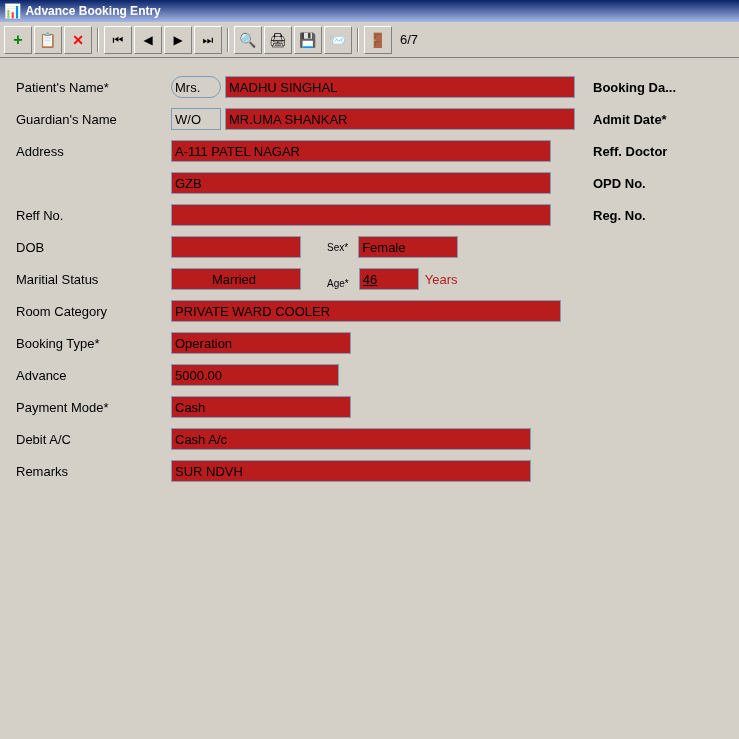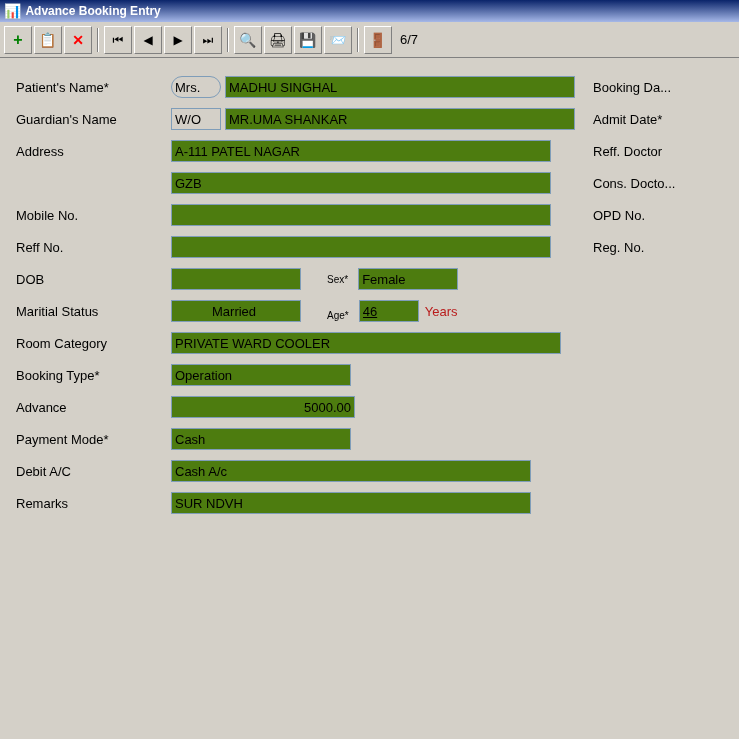--- a/index.html
+++ b/index.html
@@ -74,21 +74,21 @@
       font-size: 13px;
       color: #000;
       flex-shrink: 0;
     }
     .field-group {
       display: flex;
       align-items: center;
       gap: 4px;
     }
     .input-field {
-      background: #4d7c0f;
+      background: #b91c1c;
       border: 1px solid #7f9db9;
       border-top-color: #7f9db9;
       height: 22px;
       font-size: 13px;
       padding: 1px 3px;
       color: #000;
     }
     .input-field.prefix {
       width: 50px;
       background: #d4d0c8;
@@ -123,41 +123,42 @@
       width: 60px;
       text-decoration: underline;
     }
     .input-field.room-cat {
       width: 390px;
     }
     .input-field.booking-type {
       width: 180px;
     }
     .input-field.advance {
-      width: 184px;
-      text-align: right;
+      width: 168px;
+      text-align: left;
     }
     .input-field.payment {
       width: 180px;
     }
     .input-field.debit {
       width: 360px;
     }
     .input-field.remarks {
       width: 360px;
     }
     .left-section {
       flex: 1;
     }
     .right-section {
       width: 130px;
       display: flex;
       flex-direction: column;
       gap: 6px;
       margin-left: 8px;
+      font-weight: bold;
     }
     .right-row {
       min-height: 26px;
       display: flex;
       align-items: center;
       font-size: 13px;
       color: #000;
     }
     .sex-label {
       font-size: 10px;
@@ -248,24 +249,20 @@
       <div class="form-row">
         <div class="label">Address</div>
         <input class="input-field address1" type="text" value="A-111 PATEL NAGAR" style="">
       </div>
 
       <div class="form-row">
         <div class="label"></div>
         <input class="input-field address2" type="text" value="GZB" style="">
       </div>
 
-      <div class="form-row">
-        <div class="label">Mobile No.</div>
-        <input class="input-field mobile" type="text" value="" style="">
-      </div>
 
       <div class="form-row">
         <div class="label">Reff No.</div>
         <input class="input-field phone" type="text" value="" style="">
       </div>
 
       <div class="form-row">
         <div class="label">DOB</div>
         <div class="field-inline">
           <input class="input-field dob" type="text" value="" style="">
@@ -313,18 +310,17 @@
         <div class="label">Remarks</div>
         <input class="input-field remarks" type="text" value="SUR NDVH" style="">
       </div>
 
     </div>
 
     <div class="right-section">
       <div class="right-row">Booking Da...</div>
       <div class="right-row">Admit Date*</div>
       <div class="right-row">Reff. Doctor</div>
-      <div class="right-row">Cons. Docto...</div>
       <div class="right-row">OPD No.</div>
       <div class="right-row">Reg. No.</div>
     </div>
   </div>
 </div>
 
 </body></html>

